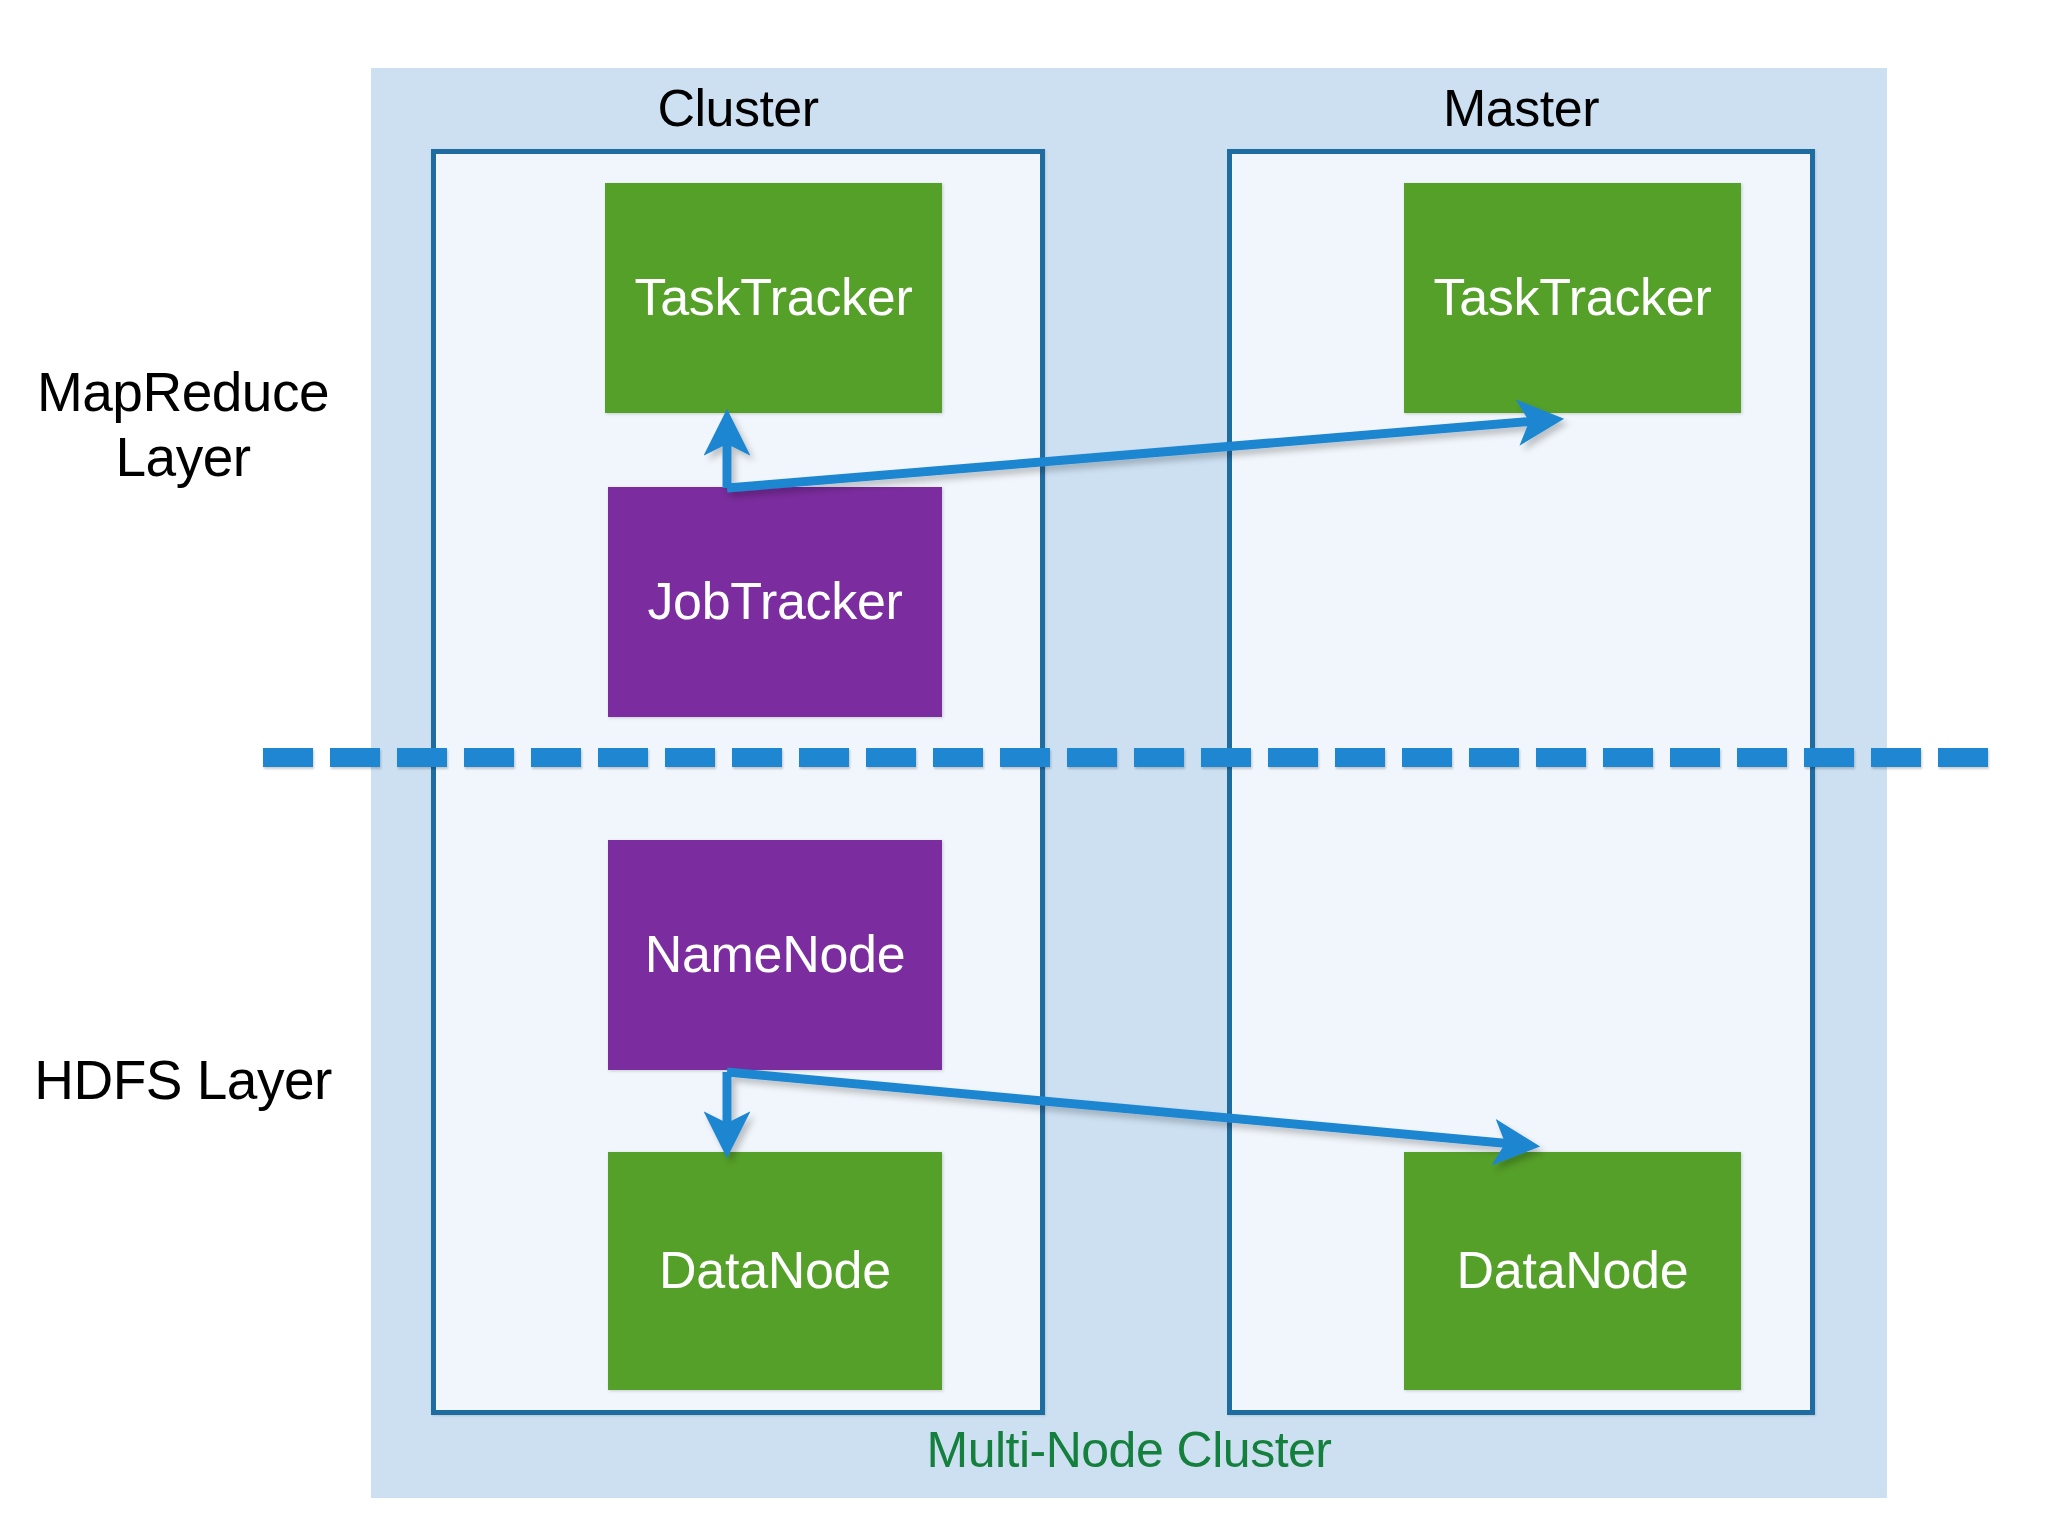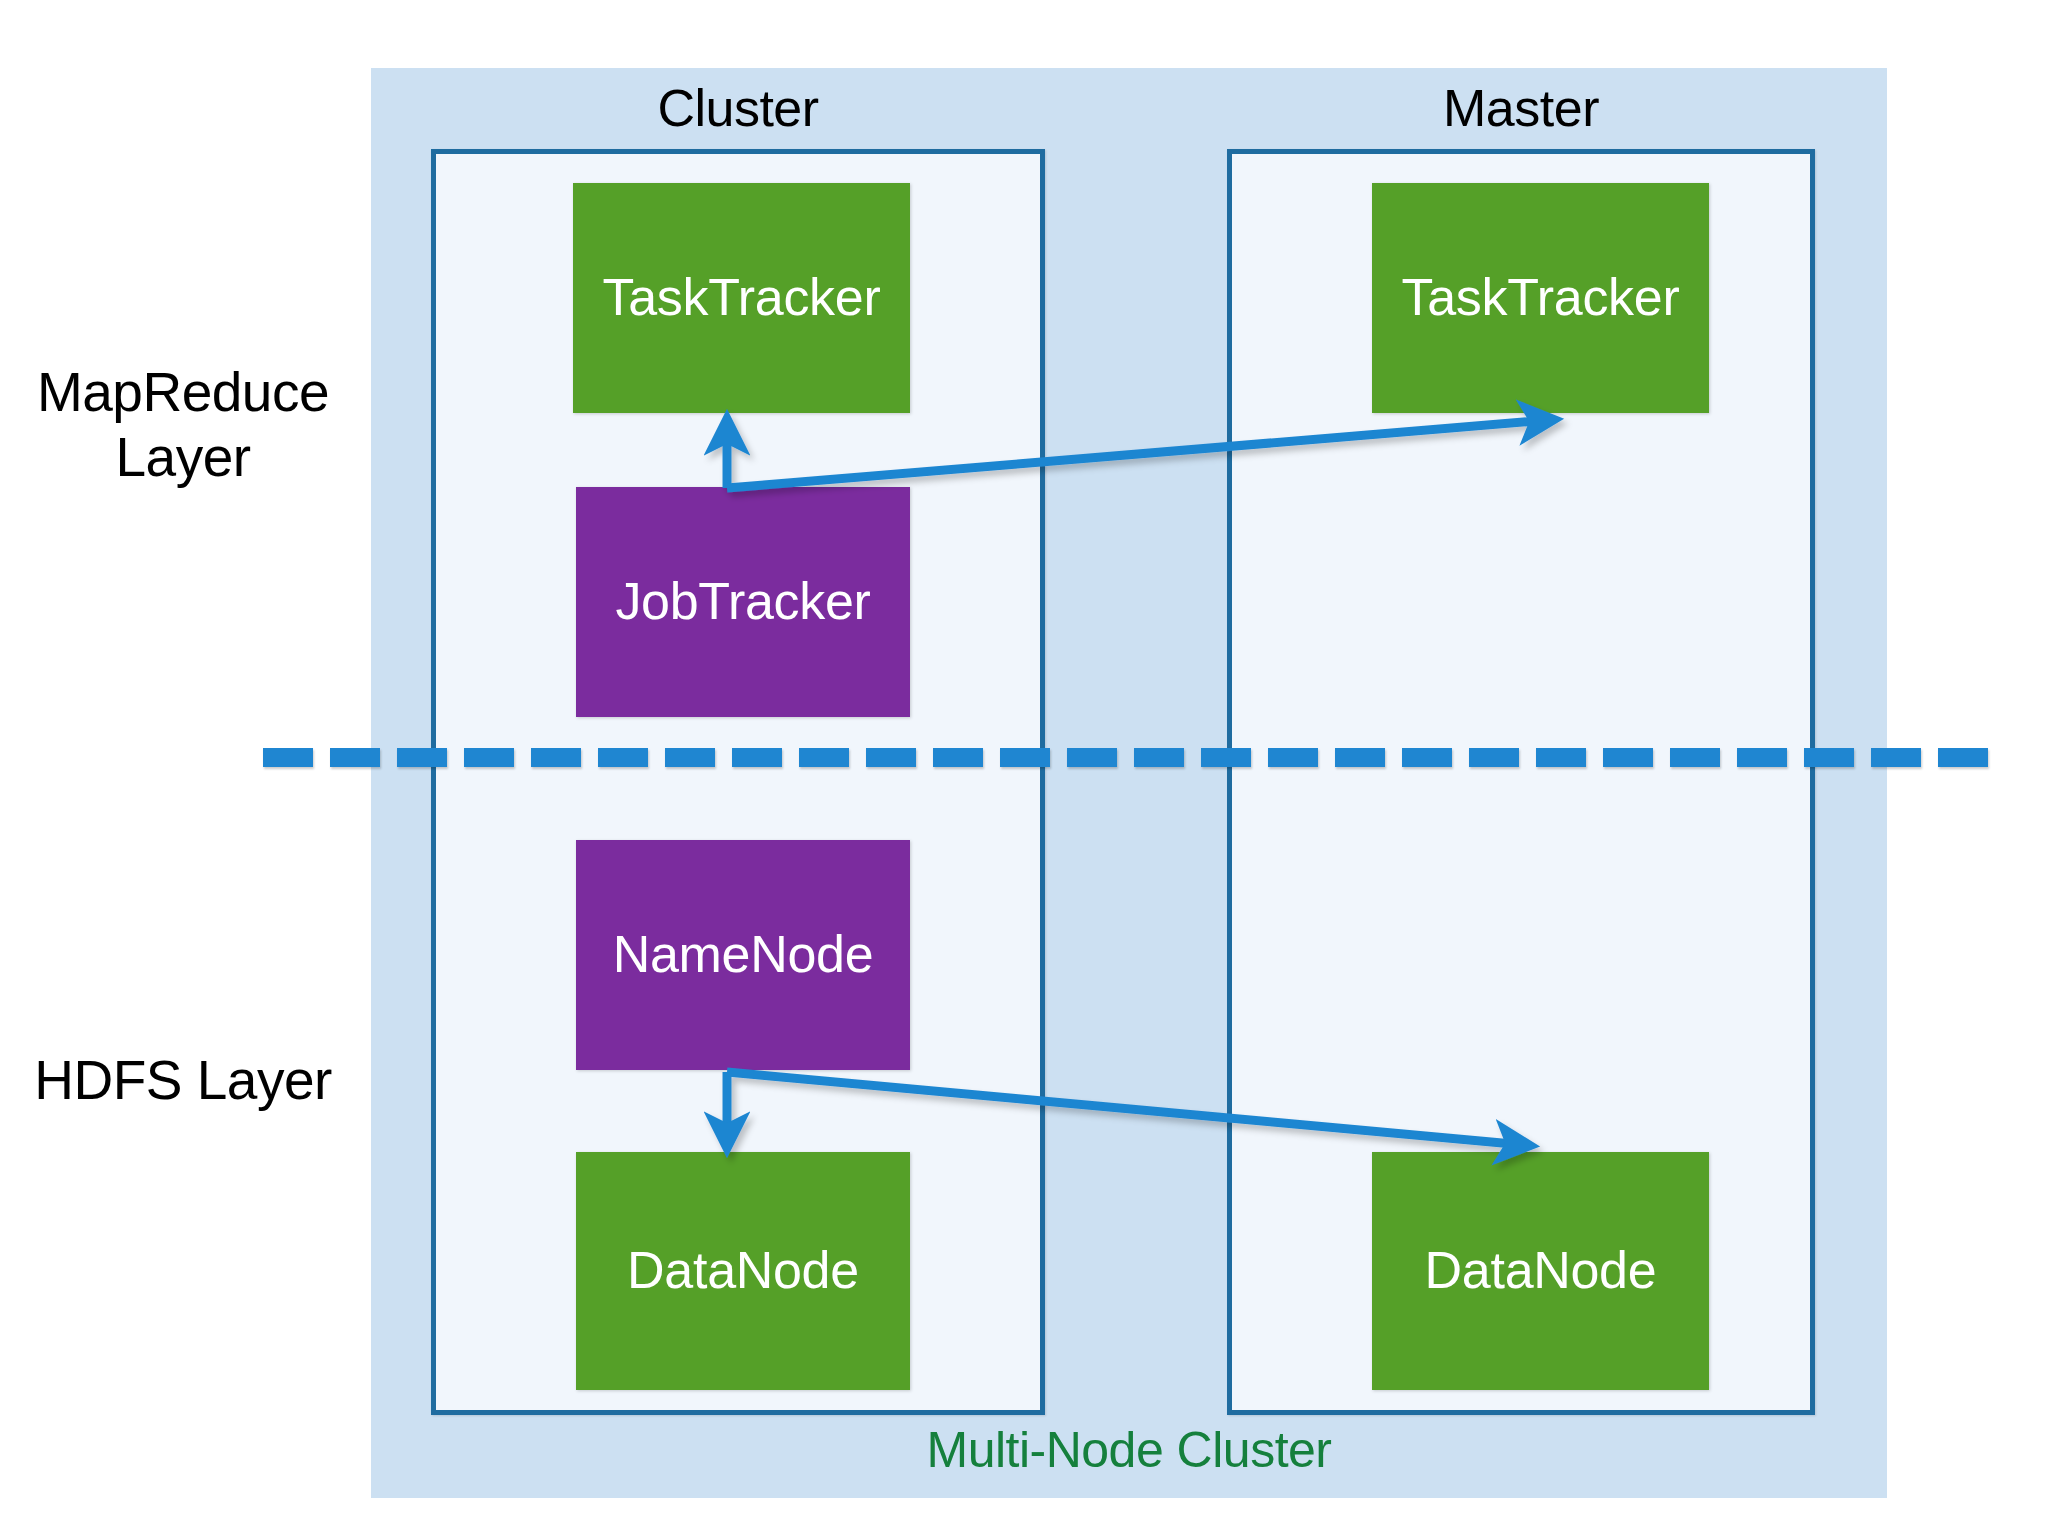--- a/index.html
+++ b/index.html
@@ -84,20 +84,21 @@
     justify-content: center;
     color: #FFFFFF;
     font-size: 52px;
     font-weight: 400;
     letter-spacing: -0.3px;
     text-align: center;
     line-height: 1.18;
     word-break: break-all;
     padding: 0 4px;
     box-shadow: 1px 1px 3px rgba(0,0,0,0.18);
+    margin-left: 32px;
   }
   .comp.green  { background: #55A028; }
   .comp.purple { background: #7B2C9E; }
 
   
   .comp.tt-master { left: 573px;  top: 183px;  width: 337px;  height: 230px; }
   .comp.jt-master { left: 576px;  top: 487px;  width: 334px;  height: 230px; }
   .comp.nn-master { left: 576px;  top: 840px;  width: 334px;  height: 230px; }
   .comp.dn-master { left: 576px;  top: 1152px; width: 334px;  height: 238px; }
   .comp.tt-slave  { left: 1372px; top: 183px;  width: 337px;  height: 230px; }

